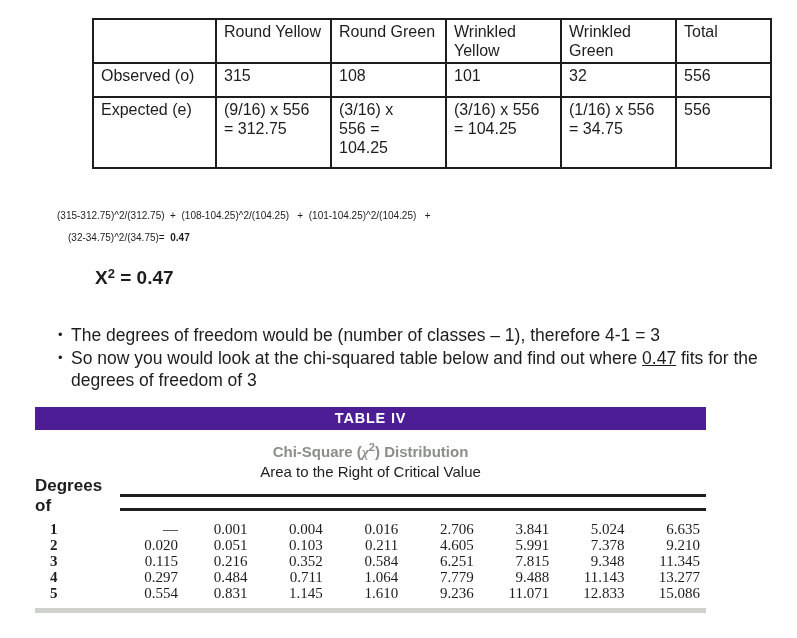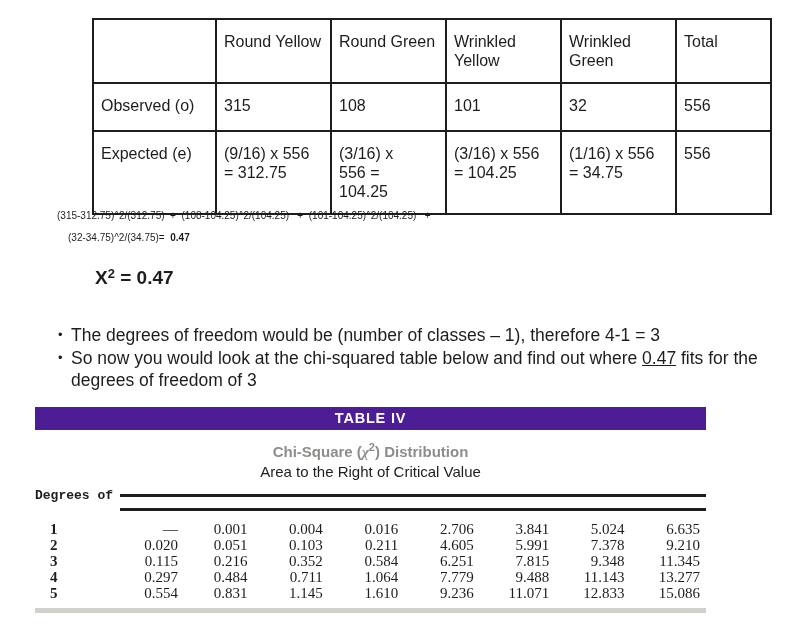--- a/index.html
+++ b/index.html
@@ -13,31 +13,31 @@
   }
 
   
   .counts-table {
     position:absolute; left:92px; top:18px;
     border-collapse:collapse;
     font-size:16px; line-height:19px;
   }
   .counts-table th, .counts-table td {
     border:2px solid #1d1d1d;
-    padding:12px 7px;
+    padding:2px 7px;
     vertical-align:top;
     text-align:left;
     font-weight:normal;
   }
   .counts-table .c0 { width:123px; }
   .counts-table .c1, .counts-table .c2, .counts-table .c3, .counts-table .c4 { width:115px; }
   .counts-table .c5 { width:95px; }
   .counts-table .row-header th { height:42px; }
-  .counts-table .row-observed td { height:48px; }
-  .counts-table .row-expected td { height:80px; }
+  .counts-table .row-observed td { height:34px; }
+  .counts-table .row-expected td { height:71px; }
 
   
   .formula-line1 {
     position:absolute; left:57px; top:210px;
     font-size:10px; white-space:pre;
   }
   .formula-line2 {
     position:absolute; left:68px; top:232px;
     font-size:10px; white-space:pre;
   }
@@ -71,21 +71,21 @@
     margin-top:11px; text-align:center;
     font-weight:bold; font-size:15px; color:#8b8e89;
   }
   .chi-title .chi-letter { font-family:"Liberation Serif", serif; font-style:italic; }
   .chi-title sup { font-size:11px; }
   .chi-subtitle {
     margin-top:2px; text-align:center;
     font-weight:normal; font-size:15px; color:#1d1d1d;
   }
   .hdr-row-a { display:flex; align-items:center; margin-top:7px; height:17px; }
-  .hdr-label { flex:0 0 85px; font-weight:bold; font-size:13px;font-family:Liberation Mono, monospace; }
+  .hdr-label { flex:0 0 85px; font-weight:bold; font-size:17px; }
   .hdr-rule { flex:1; height:3px; background:#1d1d1d; }
   .hdr-row-b {
     display:grid; grid-template-columns:85px 58px repeat(7, 1fr);
     font-weight:bold; font-size:14.5px; height:19px; align-items:baseline;
   }
   .p-cell { display:flex; justify-content:space-between; align-items:baseline; }
   .hdr-val { text-align:right; padding-right:6px; }
   .rule2 { margin-left:85px; margin-top:4px; height:3px; background:#1d1d1d; }
   .chi-rows { margin-top:10px; font-family:"Liberation Serif", serif; font-size:15px; }
   .chi-row { display:grid; grid-template-columns:85px 58px repeat(7, 1fr); height:16px; line-height:16px; }

